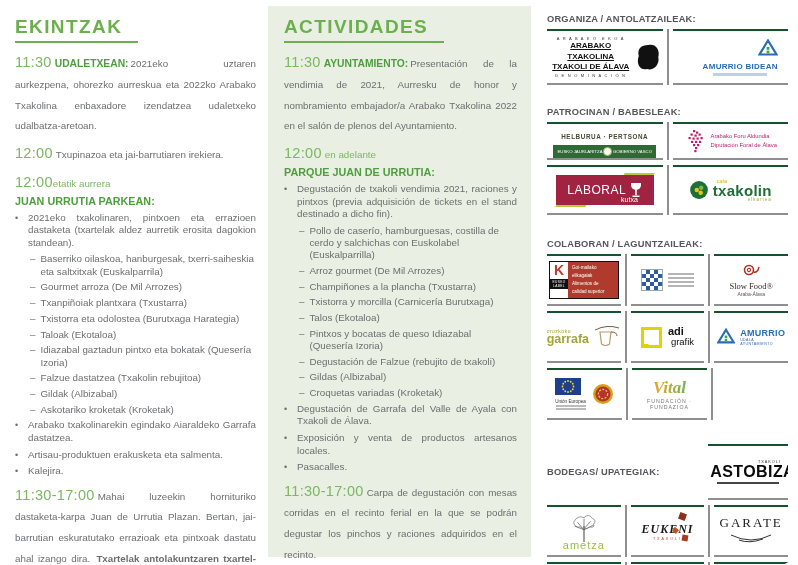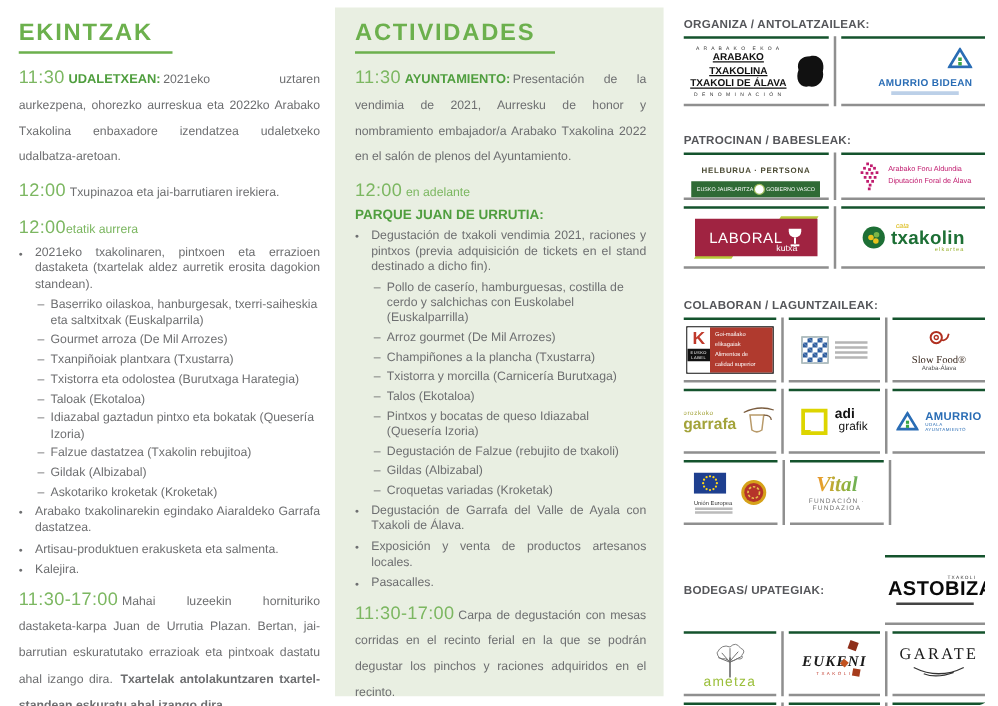--- a/index.html
+++ b/index.html
@@ -74,21 +74,21 @@
   .sf-name{display:block;font-size:8.5px;color:#3a2a20;font-family:"Liberation Serif",serif;text-align:right;}
   .sf-sub{display:block;font-size:5px;color:#555;}
   .gar{display:flex;align-items:center;gap:2px;}
   .gar-oro{display:block;font-size:5px;color:#a3a33a;letter-spacing:.5px;}
   .gar-name{display:block;font-size:12.5px;color:#a3a33a;font-weight:600;line-height:.9;}
   .adi{display:flex;align-items:center;gap:6px;}
   .adi-bub{width:15px;height:15px;border:3px solid #ddd500;position:relative;flex:none;}
   .adi-bub:after{content:"";position:absolute;left:-3px;bottom:-7px;border:4px solid transparent;border-top-color:#ddd500;}
   .adi-adi{display:block;font-size:11px;font-weight:700;color:#111;line-height:.9;}
   .adi-gra{display:block;font-size:9.5px;color:#111;margin-left:3px;line-height:1;}
-  .amu{display:flex;align-items:center;gap:5px;}
+  .amu{display:flex;align-items:flex-start;gap:5px;}
   .amu-name{display:block;font-size:9px;font-weight:700;color:#2a6db5;letter-spacing:.3px;}
   .amu-sub{display:block;font-size:3.6px;color:#2a6db5;letter-spacing:.4px;}
   .ue{display:flex;align-items:center;gap:6px;}
   .ue-cap{display:block;font-size:4.6px;color:#333;text-align:center;}
   .ue-bar{display:block;height:2px;background:#bbb;margin:1px auto 0;width:30px;}
   .vit{text-align:center;}
   .vit-name{display:block;font-size:17px;font-weight:700;font-style:italic;font-family:"Liberation Serif",serif;
     background:linear-gradient(90deg,#d63a3a,#e6a32b,#7cb342,#2a9fd4);-webkit-background-clip:text;
     background-clip:text;color:transparent;line-height:1;}
   .vit-sub{display:block;font-size:5.2px;color:#777;letter-spacing:1px;margin-top:2px;}
@@ -112,21 +112,21 @@
 </style>
 </head>
 <body>
 
 <div class="page">
 
   <section class="col-left">
     <h1 class="title">EKINTZAK</h1>
     <p class="entry"><span class="time">11:30</span><span class="glabel">UDALETXEAN:</span><span class="bt">2021eko uztaren aurkezpena, ohorezko aurreskua eta 2022ko Arabako Txakolina enbaxadore izendatzea udaletxeko udalbatza-aretoan.</span></p>
     <p class="entry"><span class="time">12:00</span><span class="bt">Txupinazoa eta jai-barrutiaren irekiera.</span></p>
-    <p class="entry" style="margin-bottom:4px"><span class="time" style="margin-right:0">12:00</span><span class="gsuffix">etatik aurrera</span></p>
+    <p class="entry" style="margin-bottom:4px"><span class="time" style="margin-right:0">12:00</span><span class="gsuffix">etatik aurrera</span><span class="gheading">JUAN URRUTIA PARKEAN:</span></p>
     <div class="bul">
         <span class="bmark">•</span>
         <span class="bt">2021eko txakolinaren, pintxoen eta errazioen dastaketa (txartelak aldez aurretik erosita dagokion standean).</span>
       </div>
     <div class="subs">
       <div class="sub">
           <span class="dmark">–</span>
           <span class="bt">Baserriko oilaskoa, hanburgesak, txerri-saiheskia eta saltxitxak (Euskalparrila)</span>
         </div>
         <div class="sub">

